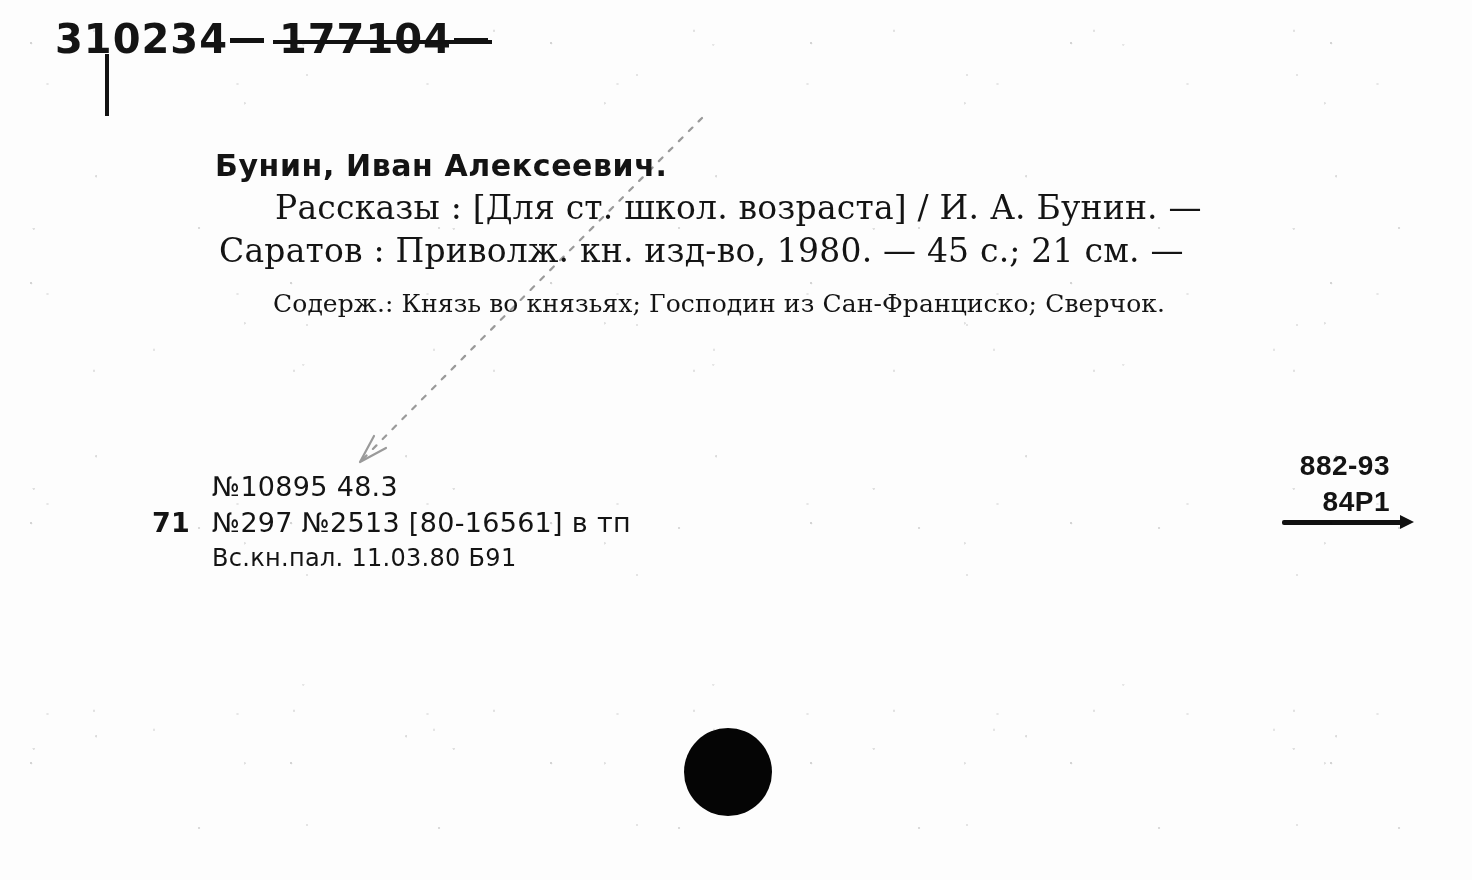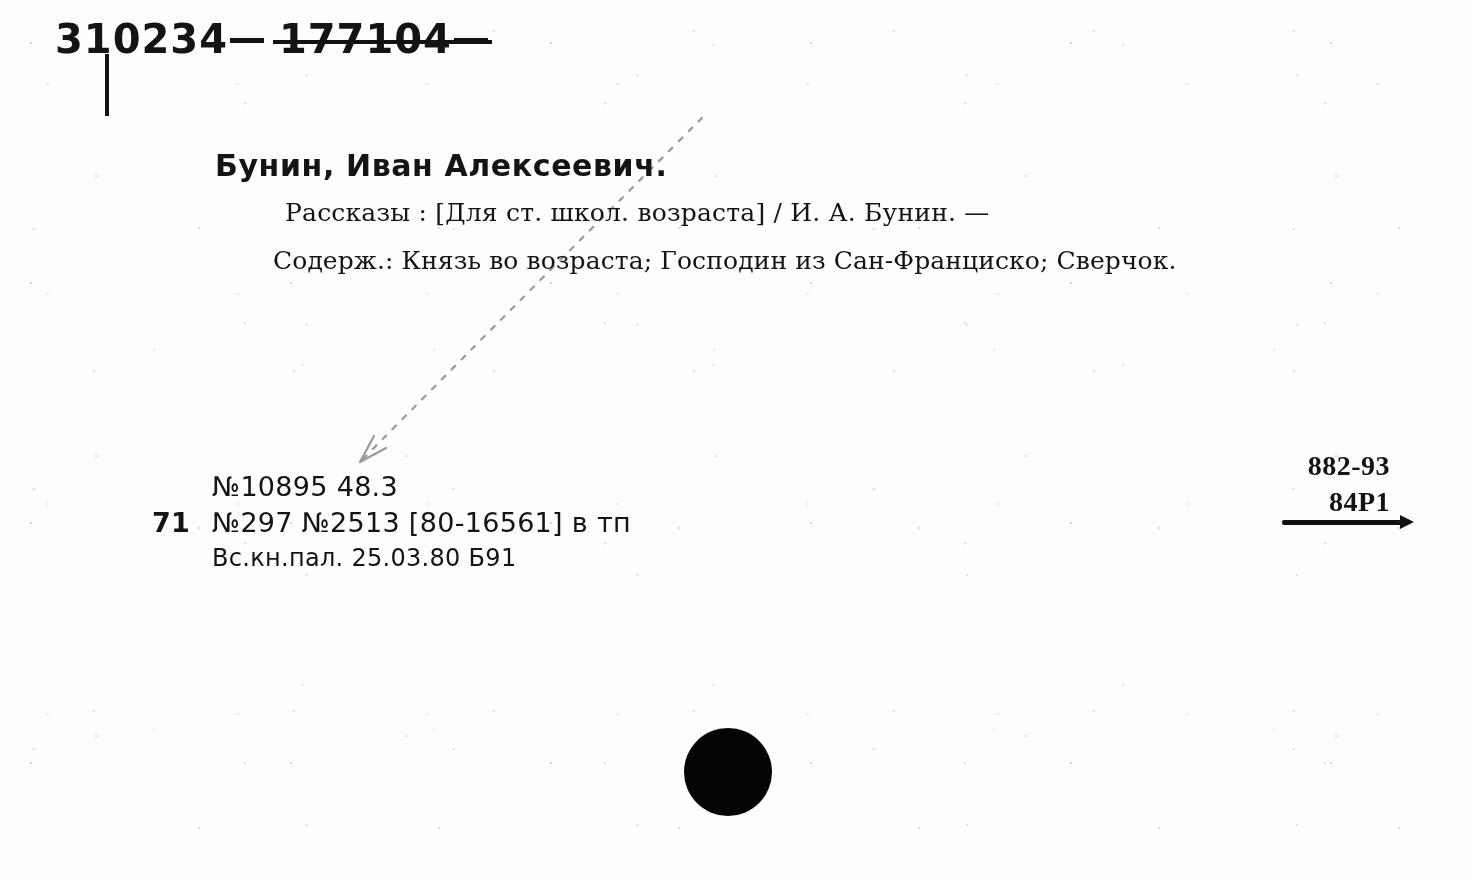--- a/index.html
+++ b/index.html
@@ -89,25 +89,25 @@
     top: 148px;
     width: 1190px;
   }
   .heading {
     font-family: "DejaVu Sans", sans-serif;
     font-weight: 700;
     font-size: 30px;
     letter-spacing: .6px;
   }
   .body-para {
-    font-size: 25px;
+    font-size: 33px;
     line-height: 1.30;
     letter-spacing: .2px;
     text-indent: 56px;
-    margin: 14px;
+    margin: 4px;
   }
   .body-para .ln {
     display: block;
     text-indent: 0;
   }
   .body-para .ln.first {
     text-indent: 56px;
   }
   .contents {
     margin-top: 14px;
@@ -117,21 +117,21 @@
   }
   .contents .ln.first { text-indent: 58px; }
   .contents .ln { display: block; }
 
   
   .classification {
     position: absolute;
     right: 82px;
     top: 448px;
     text-align: right;
-    font-family: Liberation Serif, serif;
+    font-family: Liberation Sans, sans-serif;
     font-weight: 700;
     font-size: 28px;
     line-height: 1.3;
     letter-spacing: .5px;
   }
   .class-rule {
     position: absolute;
     right: 70px;
     top: 520px;
     width: 120px;
@@ -213,37 +213,38 @@
 
   <svg class="pencil-stroke" viewBox="0 0 400 370" xmlns="http://www.w3.org/2000/svg">
     <path d="M372 8 C300 80, 200 180, 30 352" stroke="#9a9a9a" stroke-width="2.2" fill="none" stroke-dasharray="5 9" stroke-linecap="round"></path>
     <path d="M30 352 L56 338 M30 352 L44 326" stroke="#9a9a9a" stroke-width="2.2" fill="none" stroke-linecap="round"></path>
   </svg>
 
   <div class="record">
     <div class="heading">Бунин, Иван Алексеевич.</div>
     <p class="body-para">
       <span class="ln first">Рассказы : [Для ст. школ. возраста] / И. А. Бунин. —</span>
+      <span class="ln">Саратов : Приволж. кн. изд-во, 1980. — 45 с.; 21 см. —</span>
     </p>
     <div class="contents">
-      <span class="ln first">Содерж.: Князь во возраста; Господин из Сан-Франциско; Сверчок.</span>
+      <span class="ln first">Содерж.: Князь во князьях; Господин из Сан-Франциско; Сверчок.</span>
     </div>
   </div>
 
   <div class="classification">
     <div>882-93</div>
     <div>84Р1</div>
   </div>
   <div class="class-rule"></div>
 
   <div class="tracing">
     <span class="row">№10895  48.3</span>
     <span class="row">
       <span class="lead">71</span>
       <span>№297  №2513  [80-16561]  в тп</span>
     </span>
-    <span class="row small">Вс.кн.пал.  25.03.80  Б91</span>
+    <span class="row small">Вс.кн.пал.  11.03.80  Б91</span>
   </div>
 
 
   <div class="punch-hole"></div>
 
 </div>
 
 </body></html>

